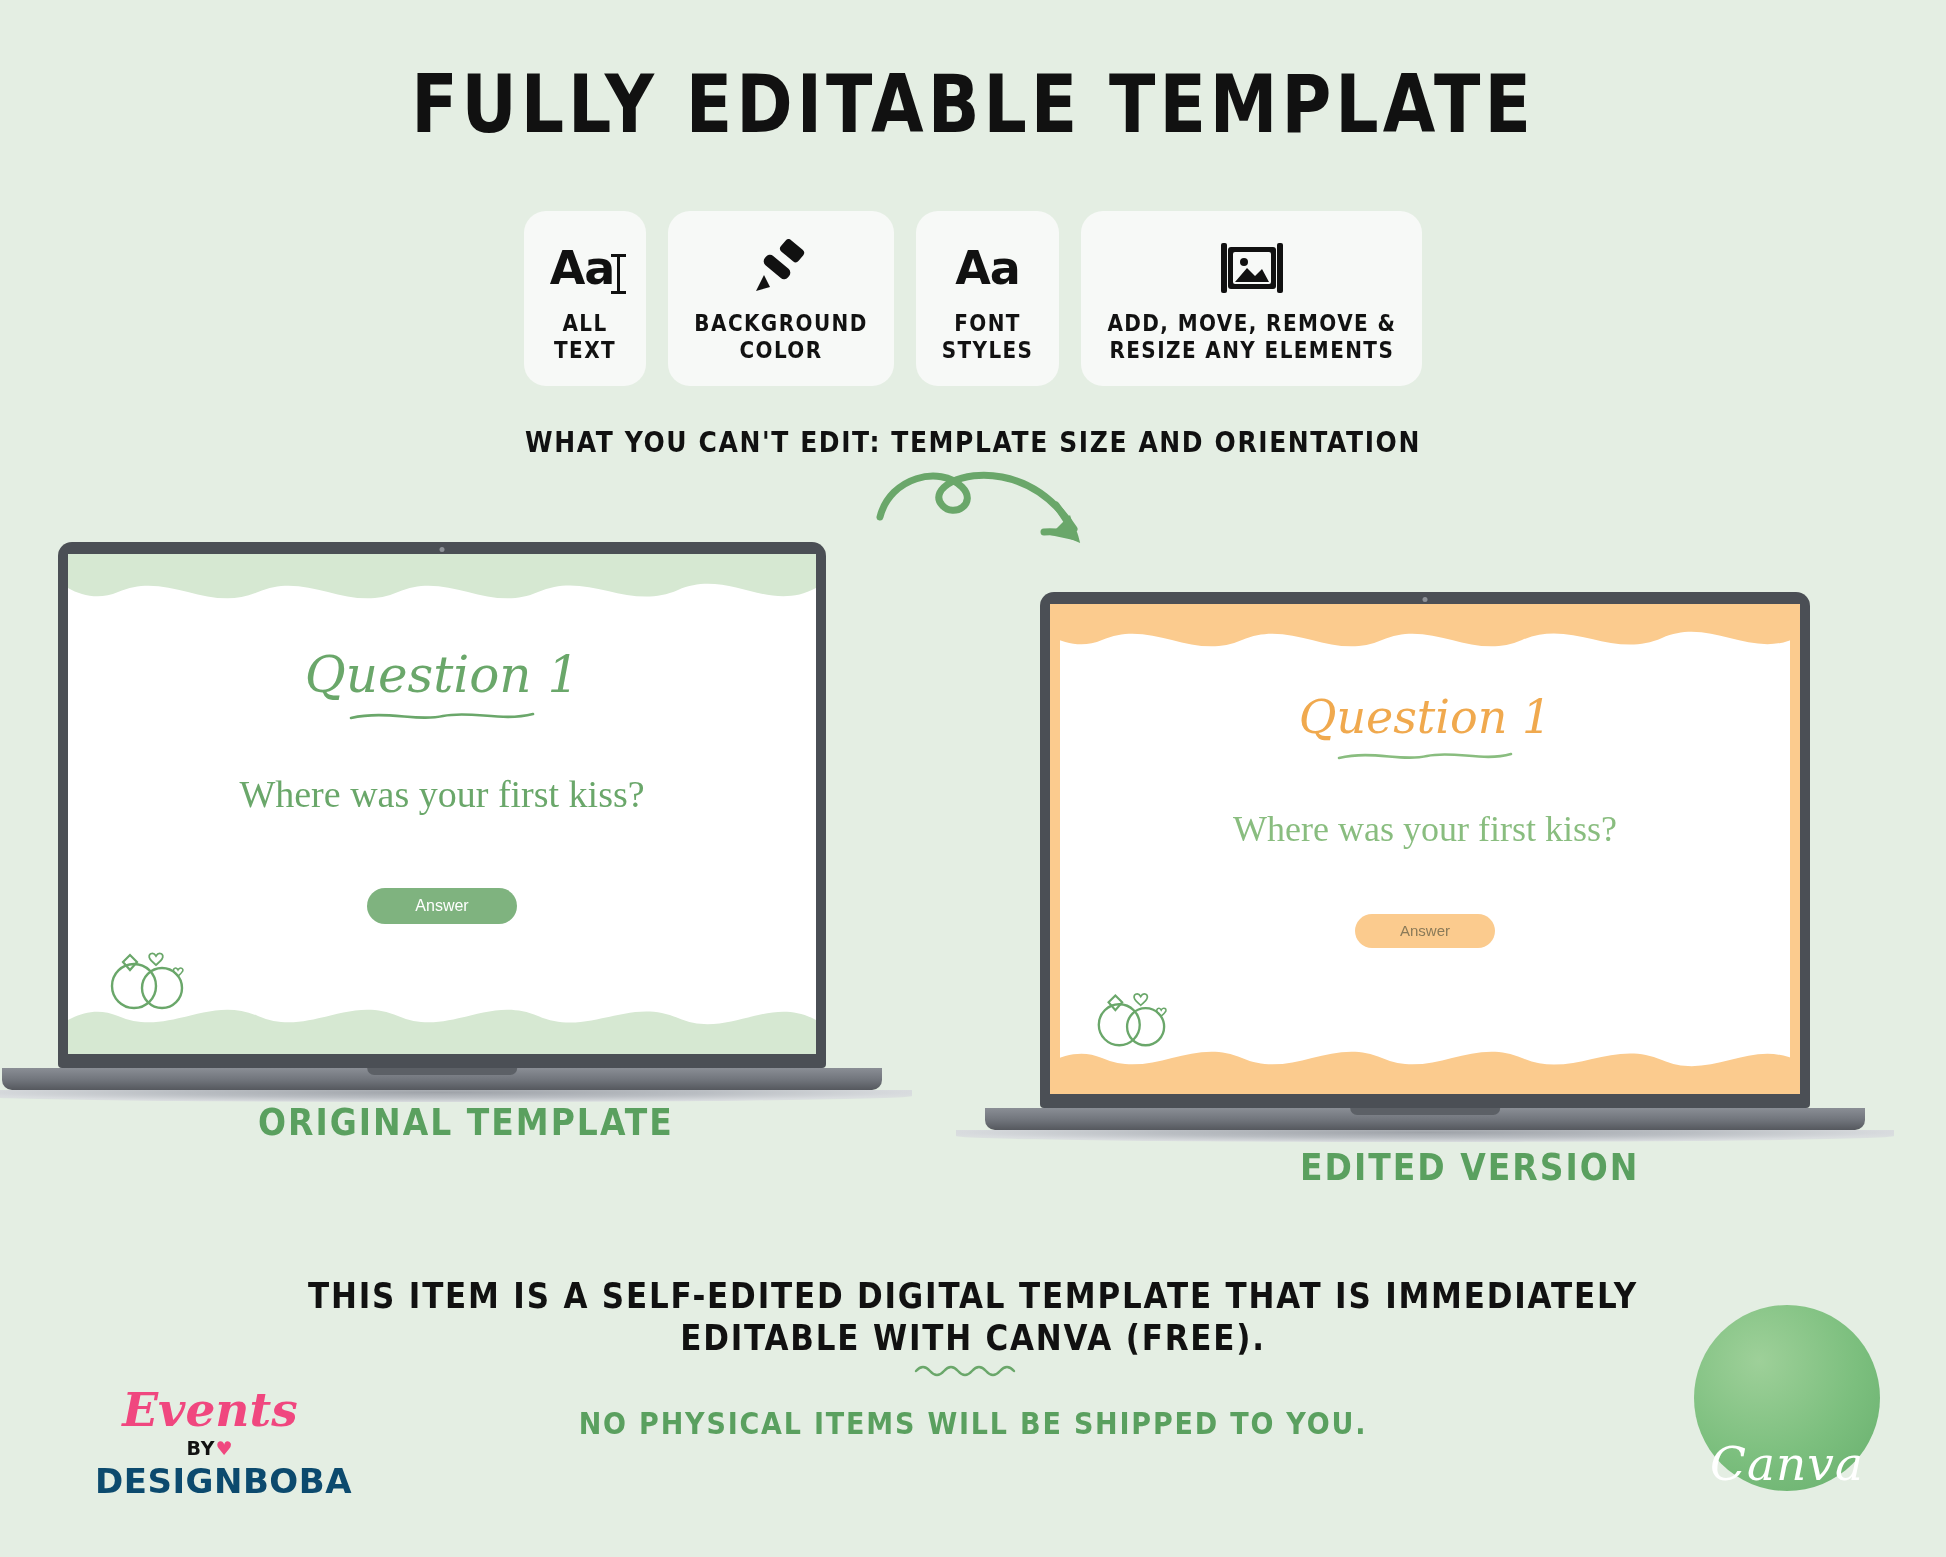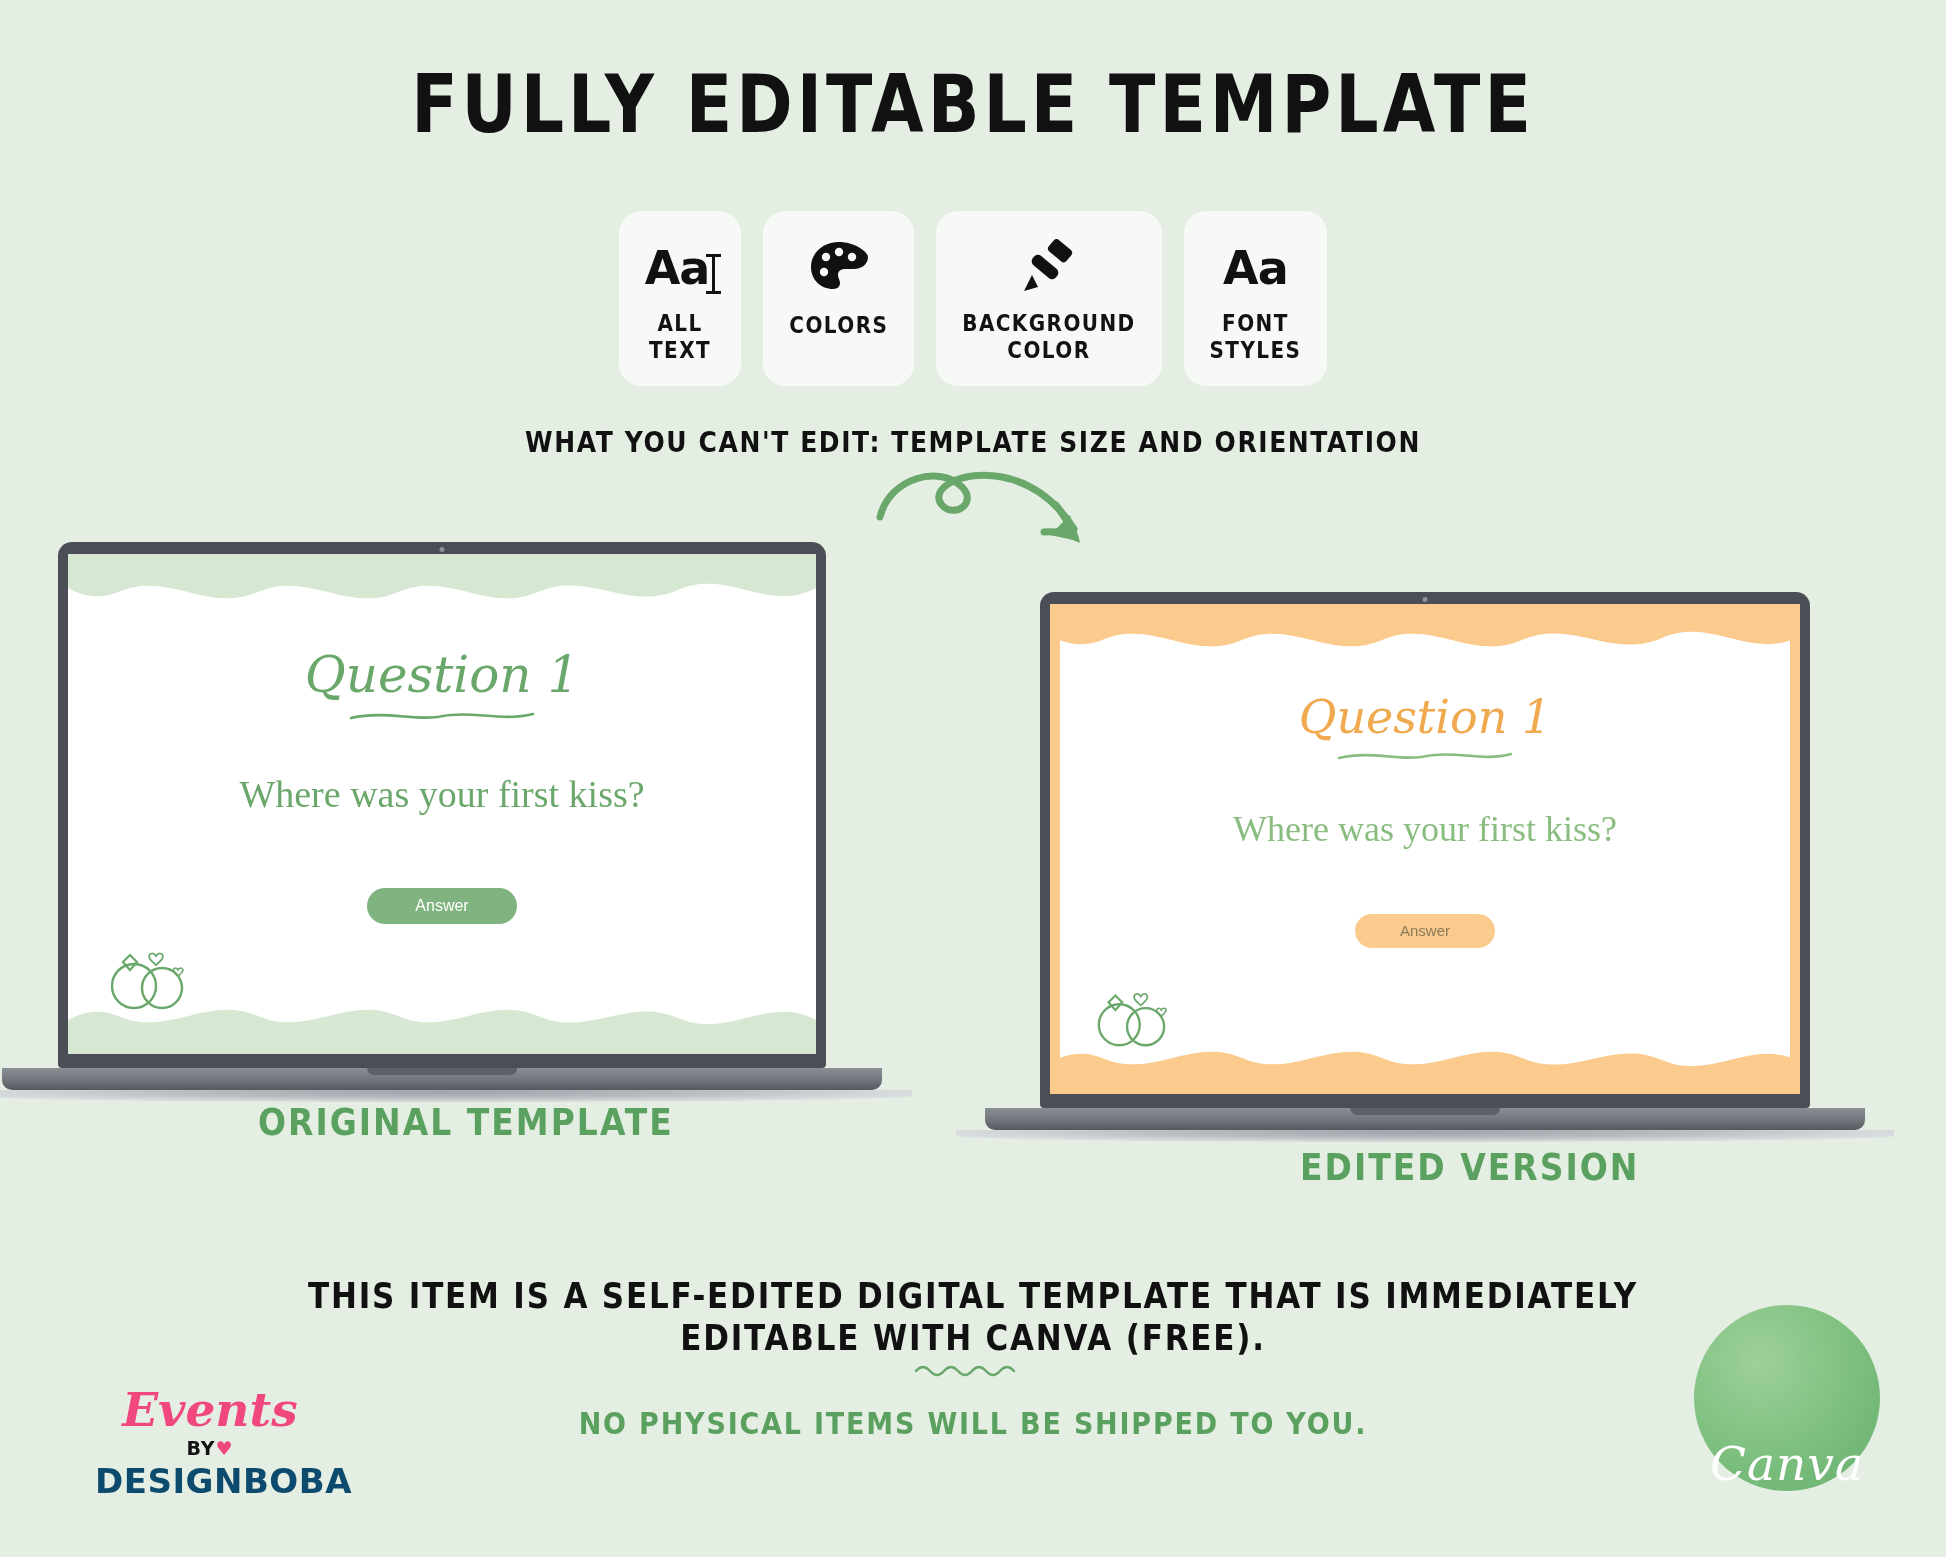--- a/index.html
+++ b/index.html
@@ -270,32 +270,20 @@
 
   <div class="feature">
     <div class="ico">
       <span class="aa-text">Aa</span>
         <span class="caret"></span>
     </div>
     <div class="flabel" style="white-space:pre-line">ALL
 TEXT</div>
   </div>
 
-  <div class="feature">
-    <div class="ico">
-      <svg width="62" height="58" viewBox="0 0 62 58">
-        <path d="M31 3C15 3 3 14 3 28c0 13 10 22 22 22 5 0 7-3 7-6 0-3-2-5-2-8 0-4 3-6 7-6h9c8 0 14-5 14-12C60 13 47 3 31 3z" fill="#111"></path>
-        <circle cx="18" cy="18" r="4.2" fill="#f7f9f7"></circle>
-        <circle cx="31" cy="13" r="4.2" fill="#f7f9f7"></circle>
-        <circle cx="44" cy="18" r="4.2" fill="#f7f9f7"></circle>
-        <circle cx="16" cy="33" r="4.2" fill="#f7f9f7"></circle>
-      </svg>
-    </div>
-    <div class="flabel" style="white-space:pre-line">COLORS</div>
-  </div>
 
   <div class="feature">
     <div class="ico">
       <svg width="62" height="58" viewBox="0 0 62 58">
         <rect x="31" y="4" width="23" height="15" rx="4" transform="rotate(40 42 11)" fill="#111"></rect>
         <rect x="12" y="22" width="30" height="12" rx="5" transform="rotate(40 27 28)" fill="#111"></rect>
         <path d="M14 36 L6 52 L20 48 Z" fill="#111"></path>
       </svg>
     </div>
     <div class="flabel" style="white-space:pre-line">BACKGROUND
@@ -303,20 +291,34 @@
   </div>
 
   <div class="feature">
     <div class="ico">
       <span class="aa-text">Aa</span>
     </div>
     <div class="flabel" style="white-space:pre-line">FONT
 STYLES</div>
   </div>
 
+  <div class="feature">
+    <div class="ico">
+      <svg width="68" height="58" viewBox="0 0 68 58">
+        <rect x="10" y="8" width="48" height="42" rx="3" fill="#111"></rect>
+        <rect x="15" y="13" width="38" height="32" rx="2" fill="#f7f9f7"></rect>
+        <circle cx="26" cy="23" r="4" fill="#111"></circle>
+        <path d="M17 43 L29 29 L37 37 L44 30 L51 43 Z" fill="#111"></path>
+        <rect x="3" y="4" width="6" height="50" rx="2" fill="#111"></rect>
+        <rect x="59" y="4" width="6" height="50" rx="2" fill="#111"></rect>
+      </svg>
+    </div>
+    <div class="flabel" style="white-space:pre-line">ADD, MOVE, REMOVE &amp;
+RESIZE ANY ELEMENTS</div>
+  </div>
 
 </div>
 
 <div class="cant-edit">WHAT YOU CAN'T EDIT: TEMPLATE SIZE AND ORIENTATION</div>
 
 <div class="stage">
 
   <div style="position:absolute; left:870px; top:-20px;">
     <svg width="240" height="110" viewBox="0 0 240 110">
       <path d="M10 60 C20 20 70 8 92 30 C108 46 84 62 72 48 C58 32 92 12 132 20 C168 27 190 50 204 72" fill="none" stroke="#6aa76a" stroke-width="7" stroke-linecap="round"></path>

